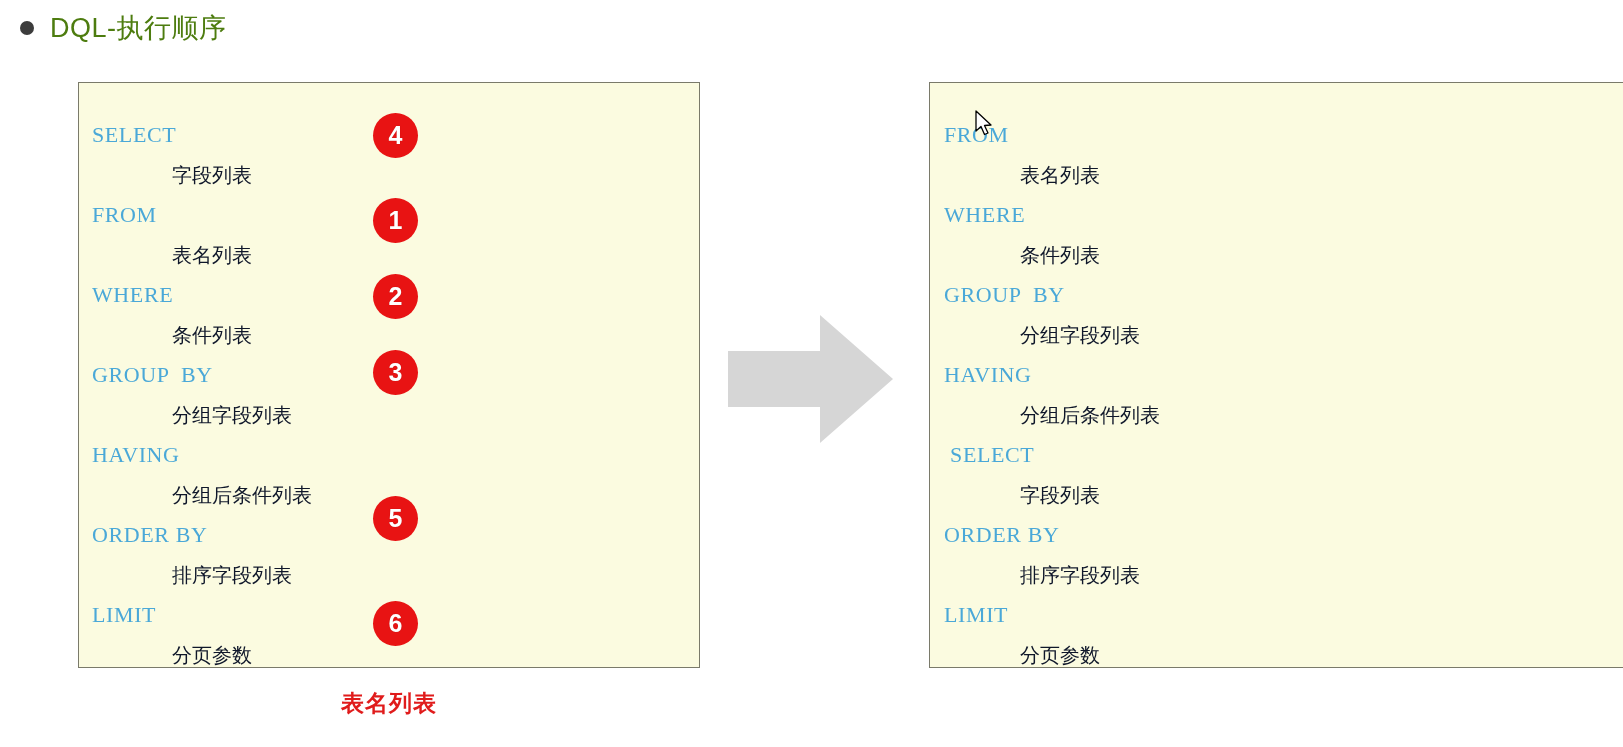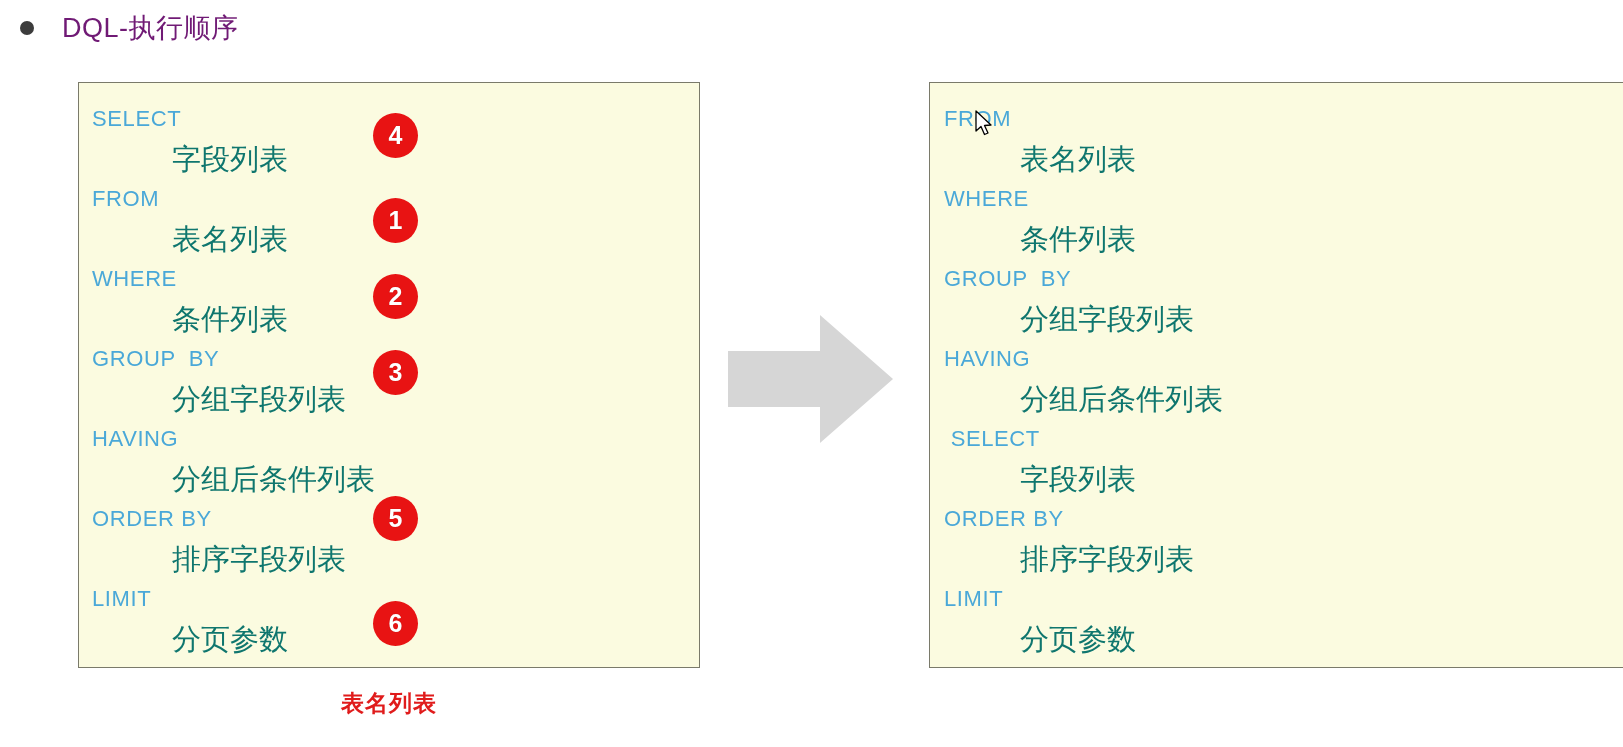--- a/index.html
+++ b/index.html
@@ -29,35 +29,36 @@
   }
   #bullet {
     width: 14px;
     height: 14px;
     border-radius: 50%;
     background: #3c3c3c;
     margin-left: 20px;
     flex: 0 0 auto;
   }
   #page-title {
-    margin-left: 28px;
+    margin-left: 16px;
     font-size: 27px;
-    color: #701a75;
+    color: #4d7c0f;
     letter-spacing: 0.5px;
     line-height: 1;
     white-space: nowrap;
   }
 
   
   .code-box {
     position: absolute;
     background: #fbfbe0;
     border: 1px solid #7a7a6a;
-    padding: 16px 0 14px 0;
+    padding: 32px 0 14px 0;
     overflow: hidden;
+    font-family: Liberation Serif, serif;
   }
   #left-box {
     left: 78px;
     top: 82px;
     width: 622px;
     height: 586px;
   }
   #right-box {
     left: 929px;
     top: 82px;
@@ -71,23 +72,23 @@
     white-space: pre;
     font-size: 22px;
   }
   .kw {
     color: #4aa8d8;
     padding-left: 13px;
     letter-spacing: 0.6px;
   }
   #right-box .kw { padding-left: 14px; }
   .val {
-    color: #0f766e;
+    color: #0f172a;
     padding-left: 93px;
-    font-size: 29px;
+    font-size: 20px;
   }
   #right-box .val { padding-left: 90px; }
 
   
   .badge {
     position: absolute;
     width: 45px;
     height: 45px;
     border-radius: 50%;
     background: #e81313;

